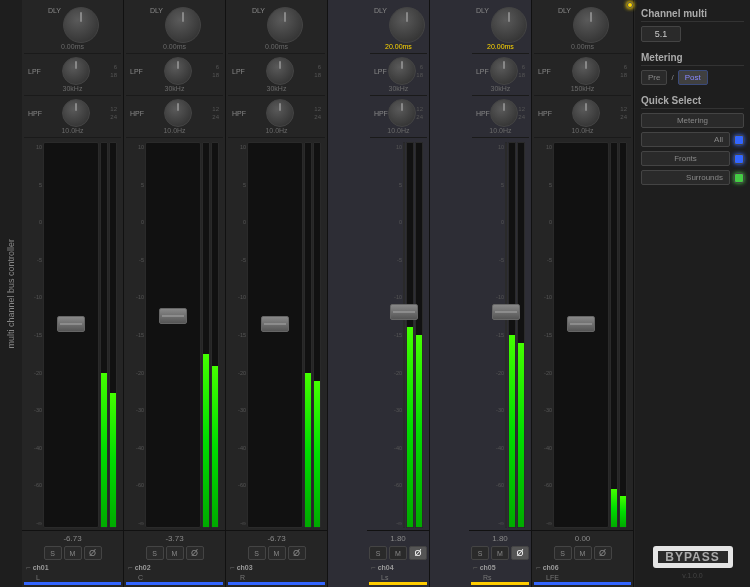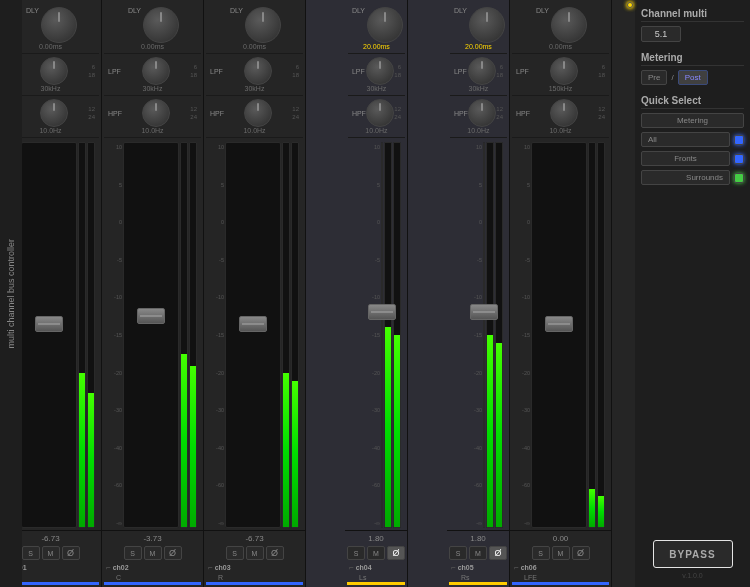--- a/index.html
+++ b/index.html
@@ -37,20 +37,21 @@
 
     .sidebar-label-text {
       color: #888;
       font-size: 9px;
       writing-mode: vertical-rl;
       transform: rotate(180deg);
       white-space: nowrap;
     }
 
     .channels-container {
+      margin-left: 22px;
       display: flex;
       flex: 1;
     }
 
     .channel {
       width: 102px;
       height: 587px;
       border-right: 1px solid #111;
       display: flex;
       flex-direction: column;
@@ -406,26 +407,26 @@
       font-weight: bold;
     }
 
     .psp-logo-sub {
       color: #888;
       font-size: 6px;
     }
 
     .bypass-btn {
       width: 80px;
-      height: 28px;
+      height: 22px;
       background: #2a2a2a;
-      border: 1px solid #e5e5e5;
+      border: 5px solid #e5e5e5;
       border-radius: 3px;
       color: #aaa;
-      font-size: 10px;
+      font-size: 12px;
       font-weight: bold;
       display: flex;
       align-items: center;
       justify-content: center;
       cursor: pointer;
       letter-spacing: 1px;
     }
 
     .version-text {
       color: #444;
@@ -981,21 +982,21 @@
       <div class="panel-btn highlight">Post</div>
     </div>
   </div>
 
   <div class="panel-section">
     <div class="panel-title">Quick Select</div>
     <div class="panel-row">
       <div class="panel-btn" style="flex:1;text-align:center;">Metering</div>
     </div>
     <div class="panel-row">
-      <div class="panel-btn" style="flex:1;text-align:left;">All</div>
+      <div class="panel-btn" style="flex:1;text-align:right;">All</div>
       <div class="led-square blue"></div>
     </div>
     <div class="panel-row">
       <div class="panel-btn" style="flex:1;text-align:center;">Fronts</div>
       <div class="led-square blue"></div>
     </div>
     <div class="panel-row">
       <div class="panel-btn" style="flex:1;text-align:right;">Surrounds</div>
       <div class="led-square green"></div>
     </div>

